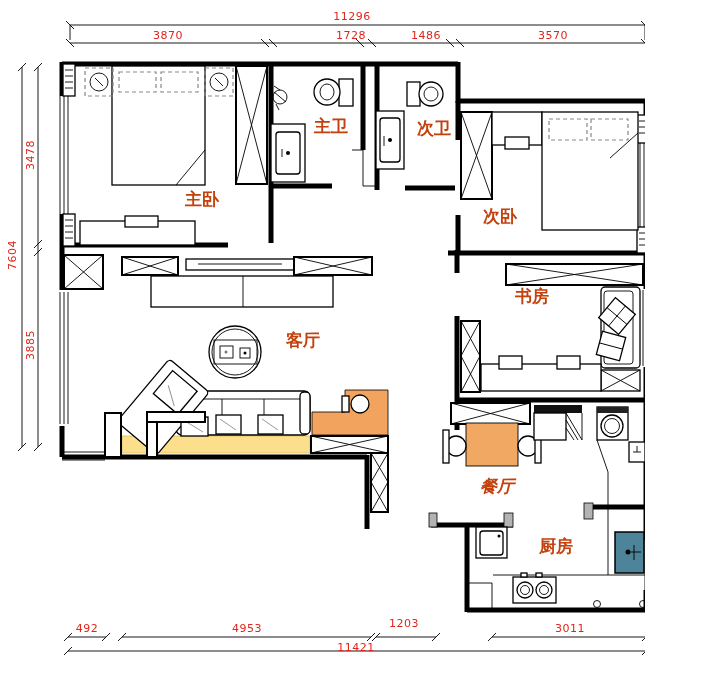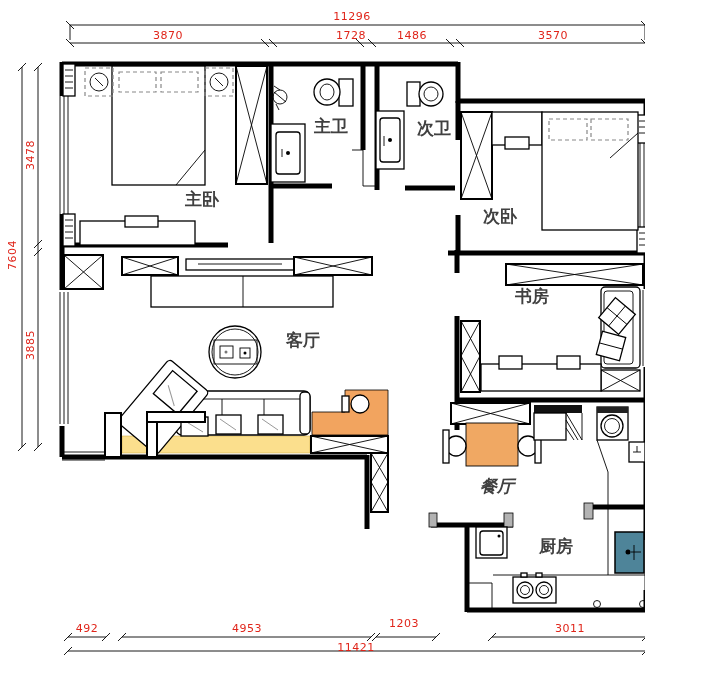--- a/index.html
+++ b/index.html
@@ -3,21 +3,21 @@
 <meta charset="utf-8">
 <style>
   html,body{margin:0;padding:0;background:#fff;}
   .plan{position:relative;width:645px;height:676px;background:#fff;overflow:hidden;
         font-family:"DejaVu Sans",sans-serif;}
   .plan svg{position:absolute;left:0;top:0;}
   .lbl{position:absolute;transform:translate(-50%,-50%);white-space:nowrap;
        color:#e0251a;font-size:11px;letter-spacing:0.5px;}
   .lbl.v{transform:translate(-50%,-50%) rotate(-90deg);}
   .room{position:absolute;transform:translate(-50%,-50%);white-space:nowrap;
-        color:#404040;font-size:17px;font-weight:bold;
+        color:#c2410c;font-size:17px;font-weight:bold;
         font-family:"DejaVu Sans",sans-serif;}
   
   .w{stroke:#000;stroke-width:5;fill:none;stroke-linecap:butt;}
   .w2{stroke:#000;stroke-width:2;fill:#fff;}
   .f{stroke:#000;stroke-width:1.3;fill:#fff;}
   .t{stroke:#000;stroke-width:0.9;fill:none;}
   .d{stroke:#888;stroke-width:1.2;fill:none;stroke-dasharray:4 3;}
   .g{fill:#b3b3b3;stroke:#000;stroke-width:0.8;}
 </style>
 </head>
@@ -289,21 +289,21 @@
     <path class="t" d="M634,545 V560 M631,552 H641" stroke="#000"></path>
 
     <circle class="t" cx="597" cy="604" r="3.5"></circle>
     <circle class="t" cx="643" cy="604" r="3.5"></circle>
   </g>
 </svg>
 
   <div class="lbl" style="left:352px;top:16px;">11296</div>
   <div class="lbl" style="left:168px;top:35px;">3870</div>
   <div class="lbl" style="left:318px;top:35px;margin-left:33px;">1728</div>
-  <div class="lbl" style="left:412px;top:35px;text-align:center;">1486</div>
+  <div class="lbl" style="left:426px;top:35px;text-align:center;">1486</div>
   <div class="lbl" style="left:553px;top:35px;">3570</div>
 
   <div class="lbl v" style="left:12px;top:255px;">7604</div>
   <div class="lbl v" style="left:30px;top:155px;">3478</div>
   <div class="lbl v" style="left:30px;top:345px;">3885</div>
 
   <div class="lbl v" style="left:668px;top:172px;">2767</div>
   <div class="lbl v" style="left:668px;top:310px;">2463</div>
   <div class="lbl v" style="left:685px;top:332px;">9634</div>
   <div class="lbl v" style="left:668px;top:490px;">3842</div>

